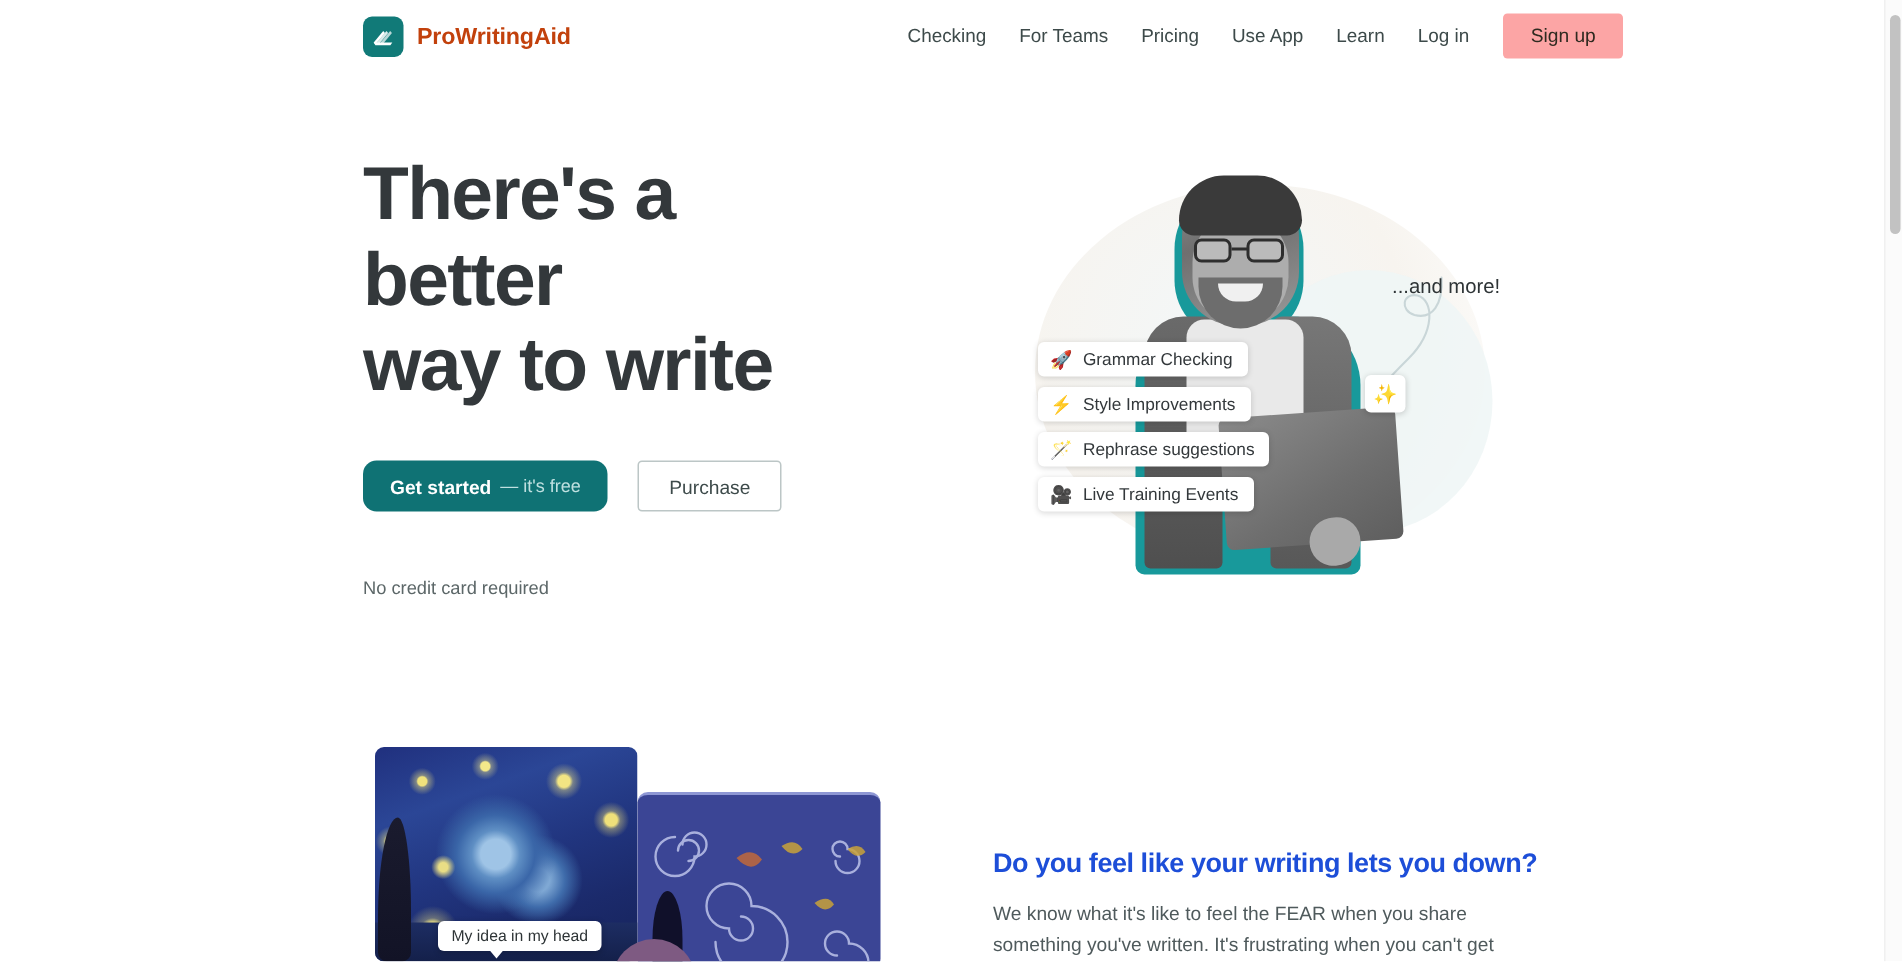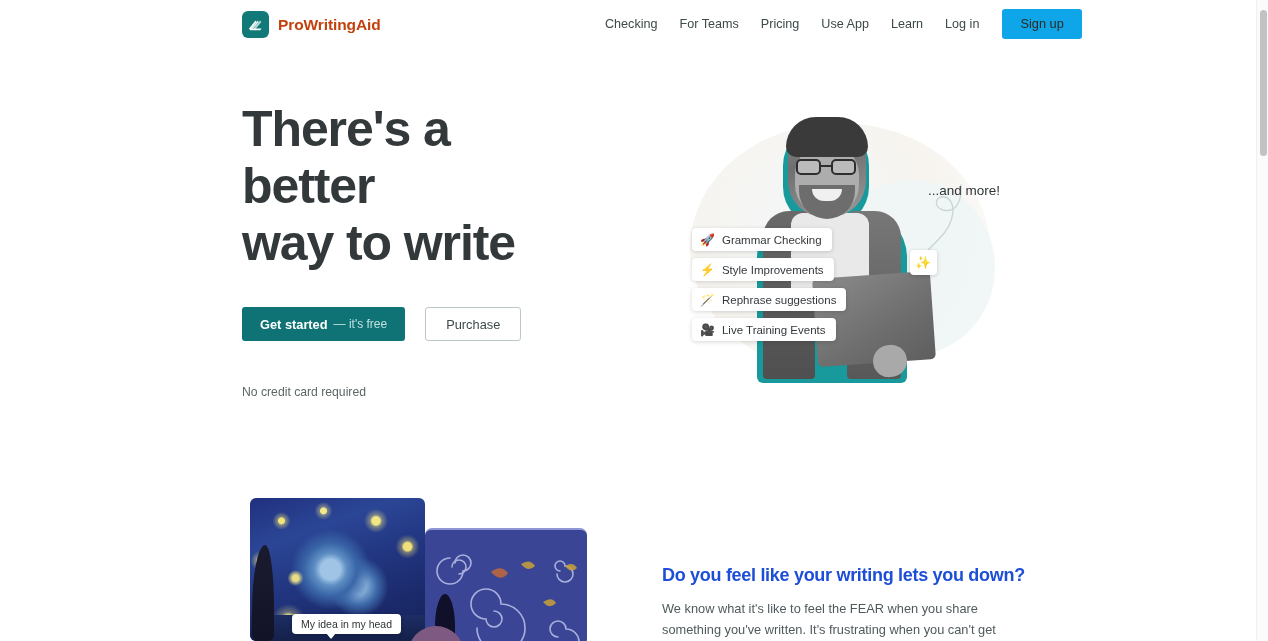--- a/index.html
+++ b/index.html
@@ -73,21 +73,21 @@
     color: #3d4a4a;
     text-decoration: none;
     padding: 6px 11px;
     white-space: nowrap;
     cursor: pointer;
     line-height: 1;
   }
   .nav-link.first { padding-left: 9px; }
   .nav-signup {
     margin-left: 12px;
-    background: #0ea5e9;
+    background: #fca5a5;
     color: #2f2a20;
     font-size: 12.8px;
     padding: 9px 18px;
     border-radius: 3px;
     border: none;
     cursor: pointer;
     white-space: nowrap;
     font-family: "Liberation Sans", sans-serif;
     line-height: 1;
   }
@@ -118,21 +118,21 @@
   .hero-buttons {
     margin-top: 35px;
     display: flex;
     align-items: center;
     gap: 20px;
   }
   .btn-primary {
     background: #0f7274;
     color: #ffffff;
     border: none;
-    border-radius: 3px;
+    border-radius: 9px;
     padding: 0 18px;
     height: 34px;
     font-size: 12.8px;
     font-weight: bold;
     cursor: pointer;
     font-family: "Liberation Sans", sans-serif;
     display: flex;
     align-items: center;
     gap: 6px;
     white-space: nowrap;

